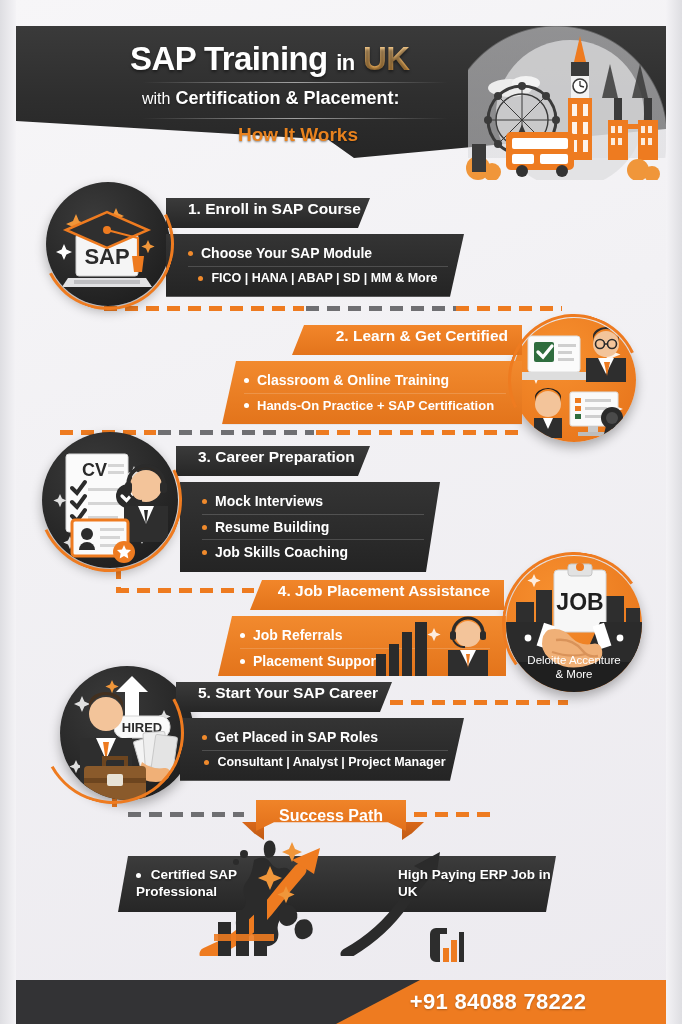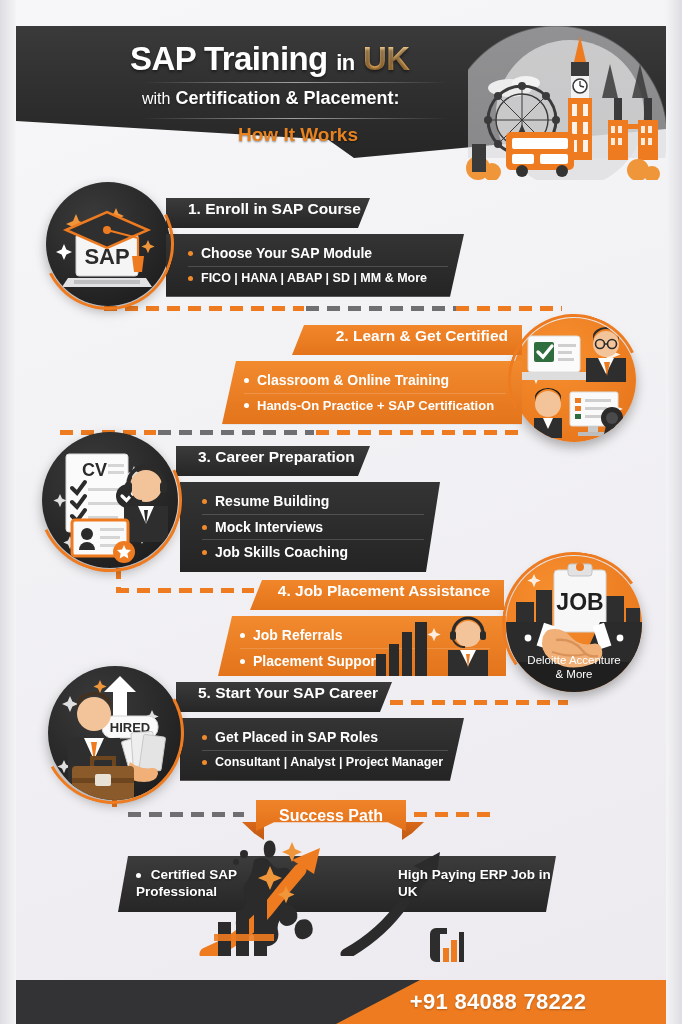--- a/index.html
+++ b/index.html
@@ -110,21 +110,21 @@
     color: #ffffff; font-weight: bold; line-height: 1.05;
     padding: 5px 0;
   }
   .li + .li { border-top: 1px solid rgba(255,255,255,.17); }
   .li .dot {
     display: inline-block; width: 5px; height: 5px; border-radius: 50%;
     background: #f08a2c; margin-right: 8px; flex: none;
   }
   .bar-body.orange .li .dot { background: #ffffff; }
   .li.lg { font-size: 14px; }
-  .li.sm { font-size: 12.5px; }
+  .li.sm { font-size: 12.5px; justify-content: center; }
 
   
   .dash {
     position: absolute; height: 5px; z-index: 15;
     background-image: repeating-linear-gradient(90deg,
       #ee7b20 0 13px, transparent 13px 21px);
   }
   .dash.grey {
     background-image: repeating-linear-gradient(90deg,
       #6f6f72 0 13px, transparent 13px 21px);
@@ -475,25 +475,25 @@
         <path d="M82 113 l2 4.5 5 .6 -3.6 3.4 .9 5 -4.3 -2.4 -4.3 2.4 .9 -5 -3.6 -3.4 5 -.6z" fill="#fff"></path>
       </svg>
     </div>
     <div class="ring" style="left:38px; top:428px; width:144px; height:144px; transform:rotate(20deg);"></div>
 
     <div class="bar-title dark" style="left:176px; top:446px; width:194px;">3. Career Preparation</div>
 
     <div class="bar-body dark" style="left:180px; top:482px; width:260px;">
       <div class="li lg">
         <span class="dot"></span>
+        <span>Mock Interviews</span>
+      </div>
+      <div class="li lg">
+        <span class="dot"></span>
         <span>Resume Building</span>
-      </div>
-      <div class="li lg">
-        <span class="dot"></span>
-        <span>Mock Interviews</span>
       </div>
       <div class="li lg">
         <span class="dot"></span>
         <span>Job Skills Coaching</span>
       </div>
     </div>
   </div>
 
   <div class="dash-v" style="left:116px; top:568px; height:24px;"></div>
   <div class="dash" style="left:116px; top:588px; width:138px;"></div>
@@ -568,21 +568,21 @@
         <path d="M76 36 h40 v26 h-40z" fill="#2e2e2e"></path>
         <path d="M88 36 h16 l-8 16z" fill="#fff"></path>
         <path d="M94 40 l2 14 2 -14z" fill="#ee7b20"></path>
       </g>
     </svg>
   </div>
 
   <div class="dash" style="left:390px; top:700px; width:178px;"></div>
 
   <div class="step">
-    <div class="circ dark" style="left:48px; top:666px; width:134px; height:134px;">
+    <div class="circ dark" style="left:60px; top:666px; width:134px; height:134px;">
       <svg viewBox="0 0 134 134" width="134" height="134">
         <g fill="#fff" opacity=".85">
           <path d="M22 30 l2.4 5.6 5.6 2.4 -5.6 2.4 -2.4 5.6 -2.4 -5.6 -5.6 -2.4 5.6 -2.4z"></path>
           <path d="M104 44 l2 4.6 4.6 2 -4.6 2 -2 4.6 -2 -4.6 -4.6 -2 4.6 -2z"></path>
           <path d="M16 94 l2 4.6 4.6 2 -4.6 2 -2 4.6 -2 -4.6 -4.6 -2 4.6 -2z"></path>
         </g>
         <g fill="#f0963a">
             <path d="M52 14 l2 4.6 4.6 2 -4.6 2 -2 4.6 -2 -4.6 -4.6 -2 4.6 -2z"></path>
           </g>
 

